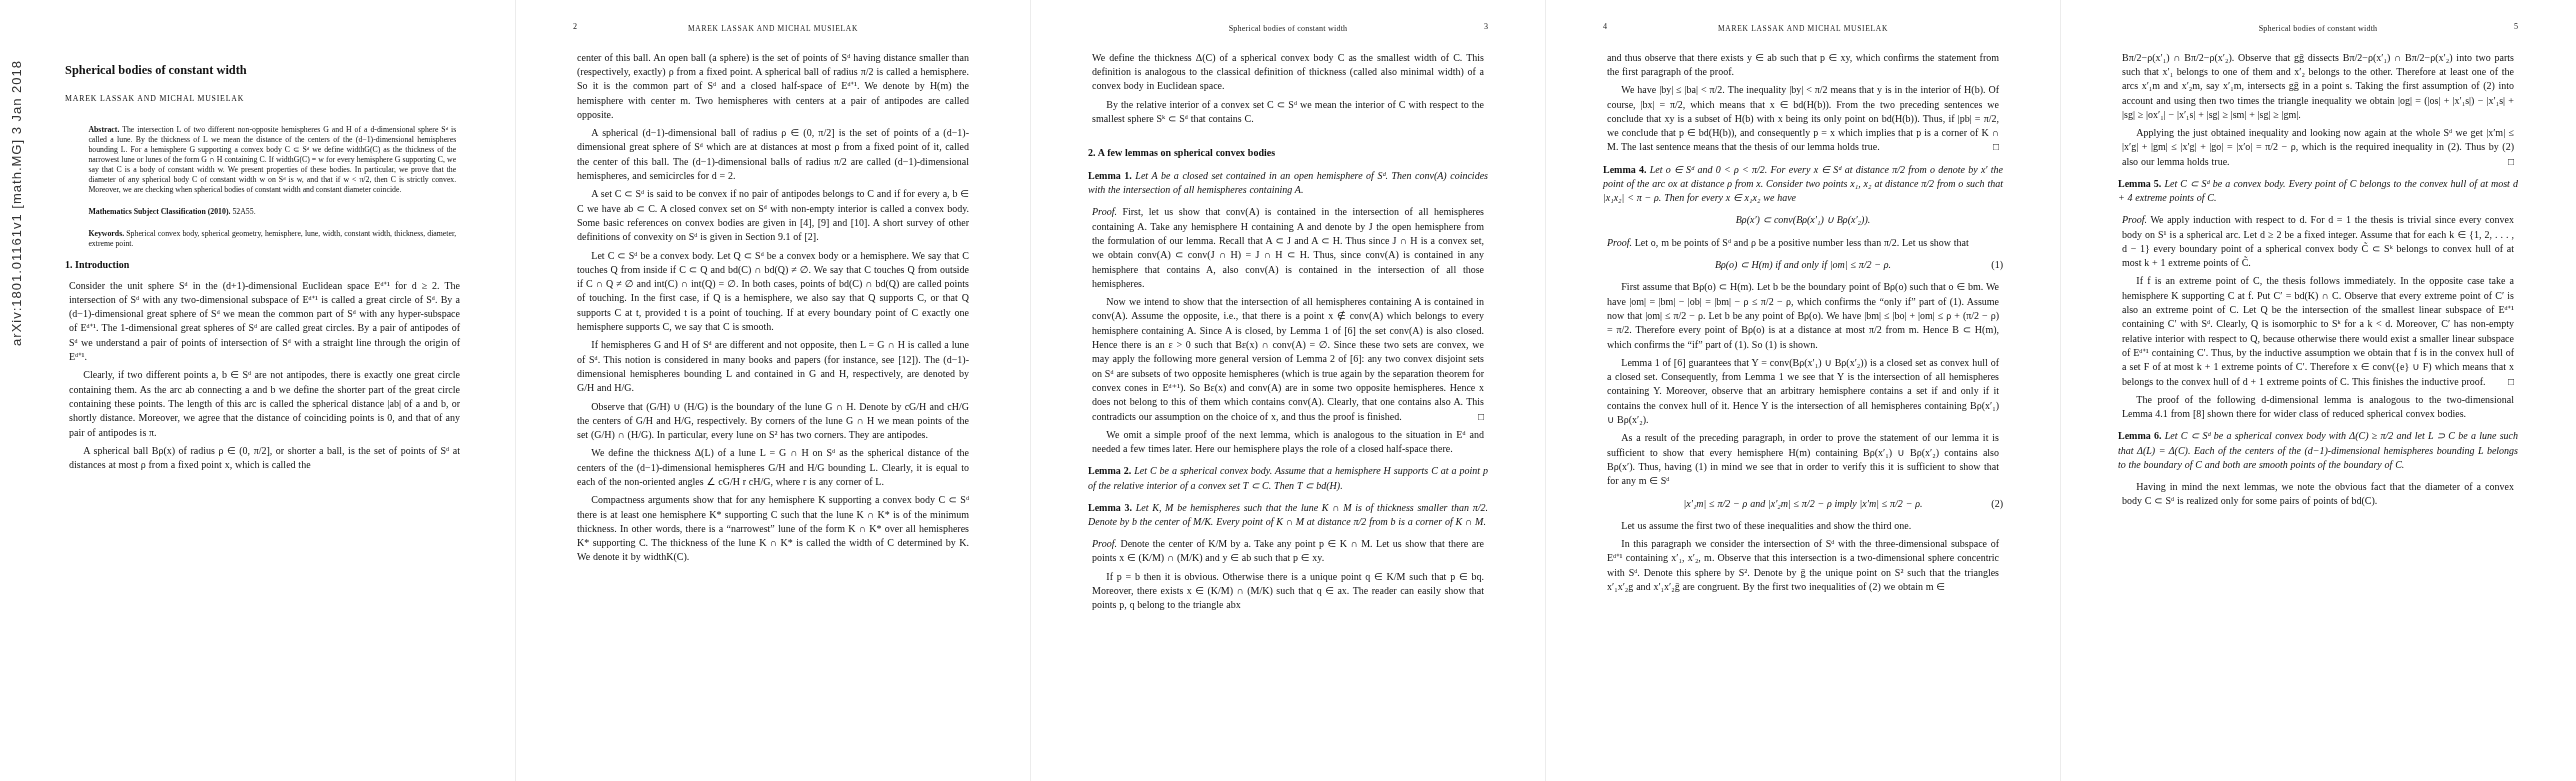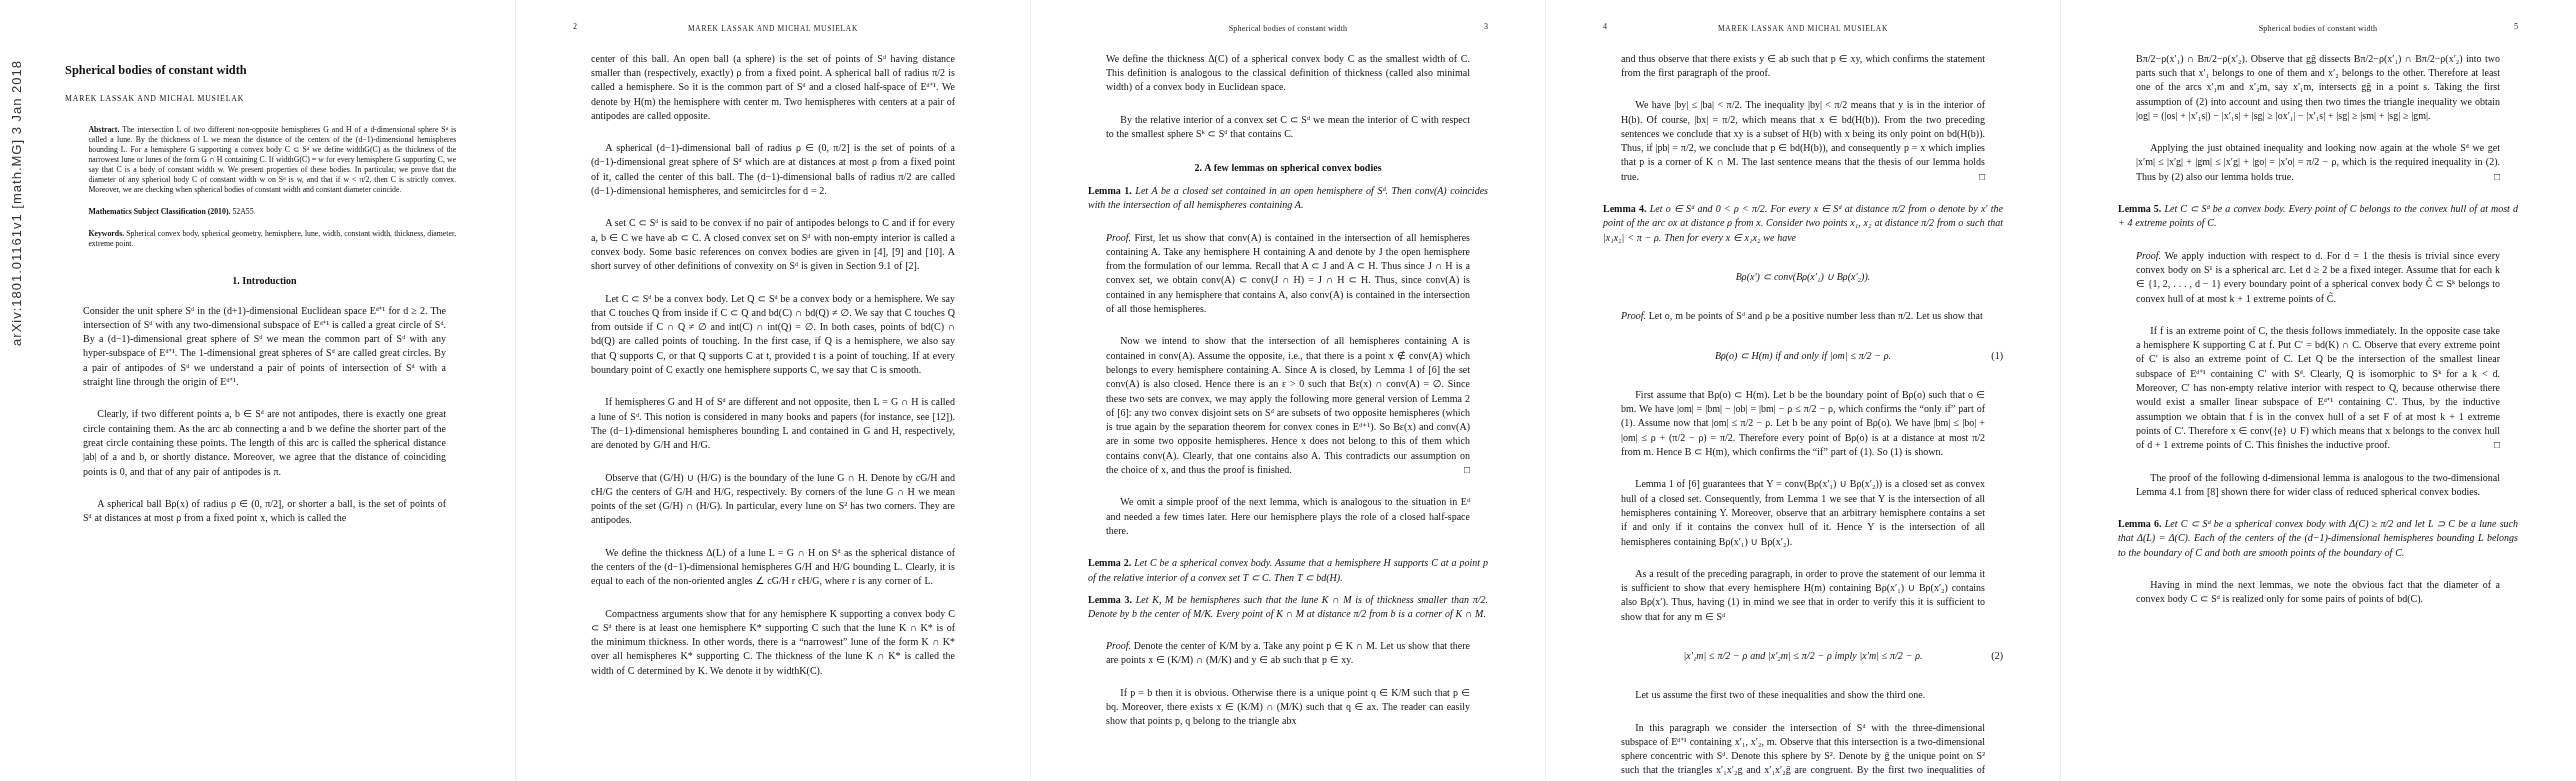--- a/index.html
+++ b/index.html
@@ -20,40 +20,40 @@
   
   .runhead { position:relative; height:11.7px; text-align:center; margin-bottom:17px; }
   .rh-text { font-size:7.5px; letter-spacing:0.7px; color:#1c1c1c; }
   .rh-title { font-size:8.1px; letter-spacing:0.2px; color:#1c1c1c; }
   .pn { font-size:8.1px; color:#1c1c1c; position:absolute; top:0; }
   .pn-left { left:0; }
   .pn-right { right:0; }
 
   
   .body { font-size:10px; line-height:14.3px; text-align:justify; word-spacing:0.3px; }
-  .body p { margin:18px; }
+  .body p { margin:4px; }
   .body p.ind { text-indent:14.3px; }
-  .section { font-size:10px; font-weight:bold; margin:19.5px 0 9px 0; text-align:center; }
+  .section { font-size:10px; font-weight:bold; margin:19.5px 0 9px 0; text-align:left; }
   .lemma { margin:7.8px 0; }
   .lemma .llbl { font-weight:bold; font-style:normal; }
   .lemma .lstmt { font-style:italic; }
   .proof { margin:7.8px 0 0 0; }
   .proof .plbl { font-style:italic; }
   .proof p + p { margin-top:0; }
   .qed { float:right; margin-left:5.2px; }
-  .eq { position:relative; text-align:center; margin:25px 0; font-style:italic; }
+  .eq { position:relative; text-align:center; margin:8px 0; font-style:italic; }
   .eq .eqnum { position:absolute; right:0; top:0; font-style:normal; }
 
   
   .page-first { padding:0 51px 13px 65px; }
   .title { font-size:12.4px; font-weight:bold; margin-top:63px; text-align:left; }
   .authors { font-size:7.8px; letter-spacing:0.8px; margin-top:15.6px; }
   .abstract { margin:22px 7.8px 0 23.4px; font-size:7.8px; line-height:10px; text-align:justify; }
   .abstract .abs-p + .abs-p { margin-top:12px; }
-  .page-first .section { margin-top:26px; }
+  .page-first .section { margin-top:10px; }
 
   
   .arxiv-stamp {
     position:absolute; left:5.2px; top:27px; height:352px; width:23.4px;
     display:flex; align-items:center; justify-content:center;
   }
   .arxiv-text {
     writing-mode:vertical-rl; transform:rotate(180deg);
     white-space:nowrap; font-size:13px; letter-spacing:1px;
     color:#333333; font-family:"Liberation Sans", sans-serif;

